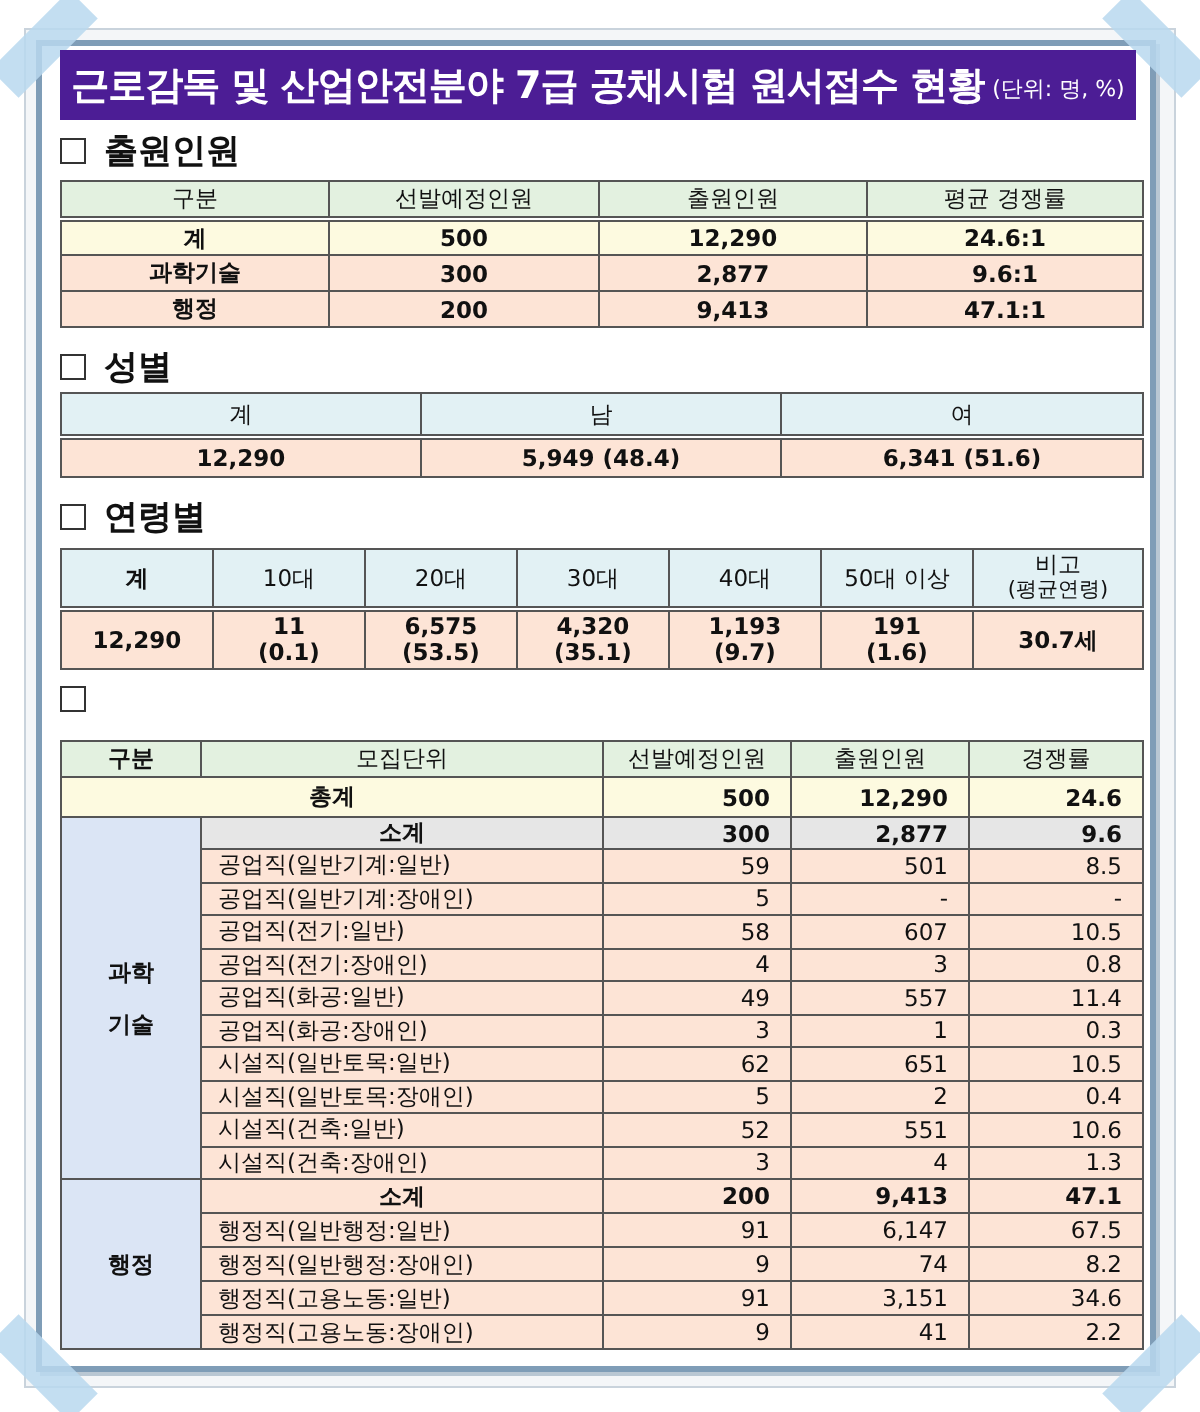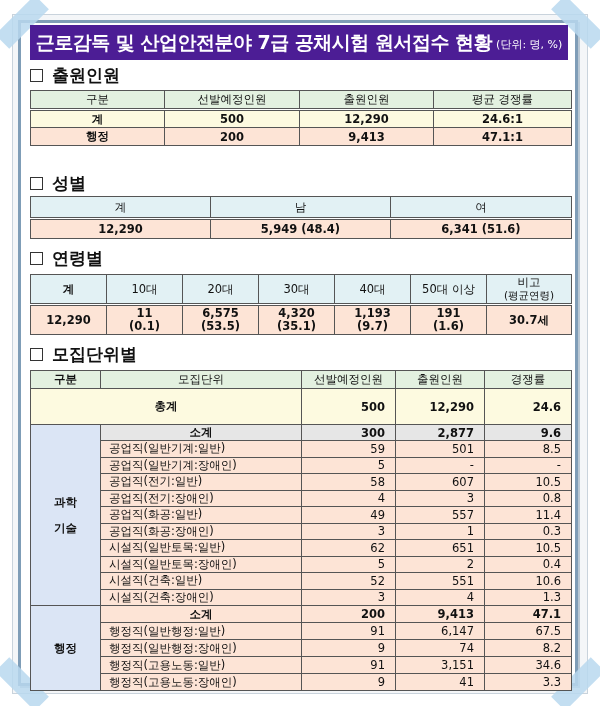--- a/index.html
+++ b/index.html
@@ -85,20 +85,26 @@
     <th>구분</th>
     <th>선발예정인원</th>
     <th>출원인원</th>
     <th>평균 경쟁률</th>
   </tr>
   <tr class="row-yellow b" style="height:18px;">
     <td class="b">계</td>
     <td class="b">500</td>
     <td class="b">12,290</td>
     <td class="b">24.6:1</td>
+  </tr>
+  <tr class="row-peach" style="height:18px;">
+    <td class="b">과학기술</td>
+    <td class="b">300</td>
+    <td class="b">2,877</td>
+    <td class="b">9.6:1</td>
   </tr>
   <tr class="row-peach" style="height:18px;">
     <td class="b">행정</td>
     <td class="b">200</td>
     <td class="b">9,413</td>
     <td class="b">47.1:1</td>
   </tr>
 </tbody>
   </table>
 
@@ -175,39 +181,38 @@
       <div>191</div>
       <div>(1.6)</div>
     </td>
     <td class="b">30.7세</td>
   </tr>
 </tbody>
   </table>
 
 <div class="section-head" style="top:343px;">
   <span class="box"></span>
-  <span>모집단위별</span>
 </div>
 <table style="left:30px; top:370px; width:541px;">
   <colgroup>
     <col style="width:70px">
       <col style="width:201px">
       <col style="width:94px">
       <col style="width:89px">
       <col style="width:87px">
   </colgroup>
   <tbody>
       <tr class="hdr-green" style="height:18px;">
     <th class="b">구분</th>
     <th>모집단위</th>
     <th>선발예정인원</th>
     <th>출원인원</th>
     <th>경쟁률</th>
   </tr>
-  <tr class="row-yellow" style="height:36px;margin-top:32px;">
+  <tr class="row-yellow" style="height:20px;margin-top:32px;">
     <td colspan="2" class="b">총계</td>
     <td class="b right">500</td>
     <td class="b right">12,290</td>
     <td class="b right">24.6</td>
   </tr>
 
   <tr class="row-gray" style="height:16px;">
     <td rowspan="11" class="cat-cell" style="line-height:26px;">
       <div>과학</div>
       <div>기술</div>
@@ -302,16 +307,16 @@
   <tr class="row-peach" style="height:17px;">
         <td class="left">행정직(고용노동:일반)</td>
         <td class="right">91</td>
         <td class="right">3,151</td>
         <td class="right">34.6</td>
       </tr>
   <tr class="row-peach" style="height:17px;">
         <td class="left">행정직(고용노동:장애인)</td>
         <td class="right">9</td>
         <td class="right">41</td>
-        <td class="right">3.3</td>
+        <td class="right">2.2</td>
       </tr>
 </tbody>
   </table>
 
 </body></html>

